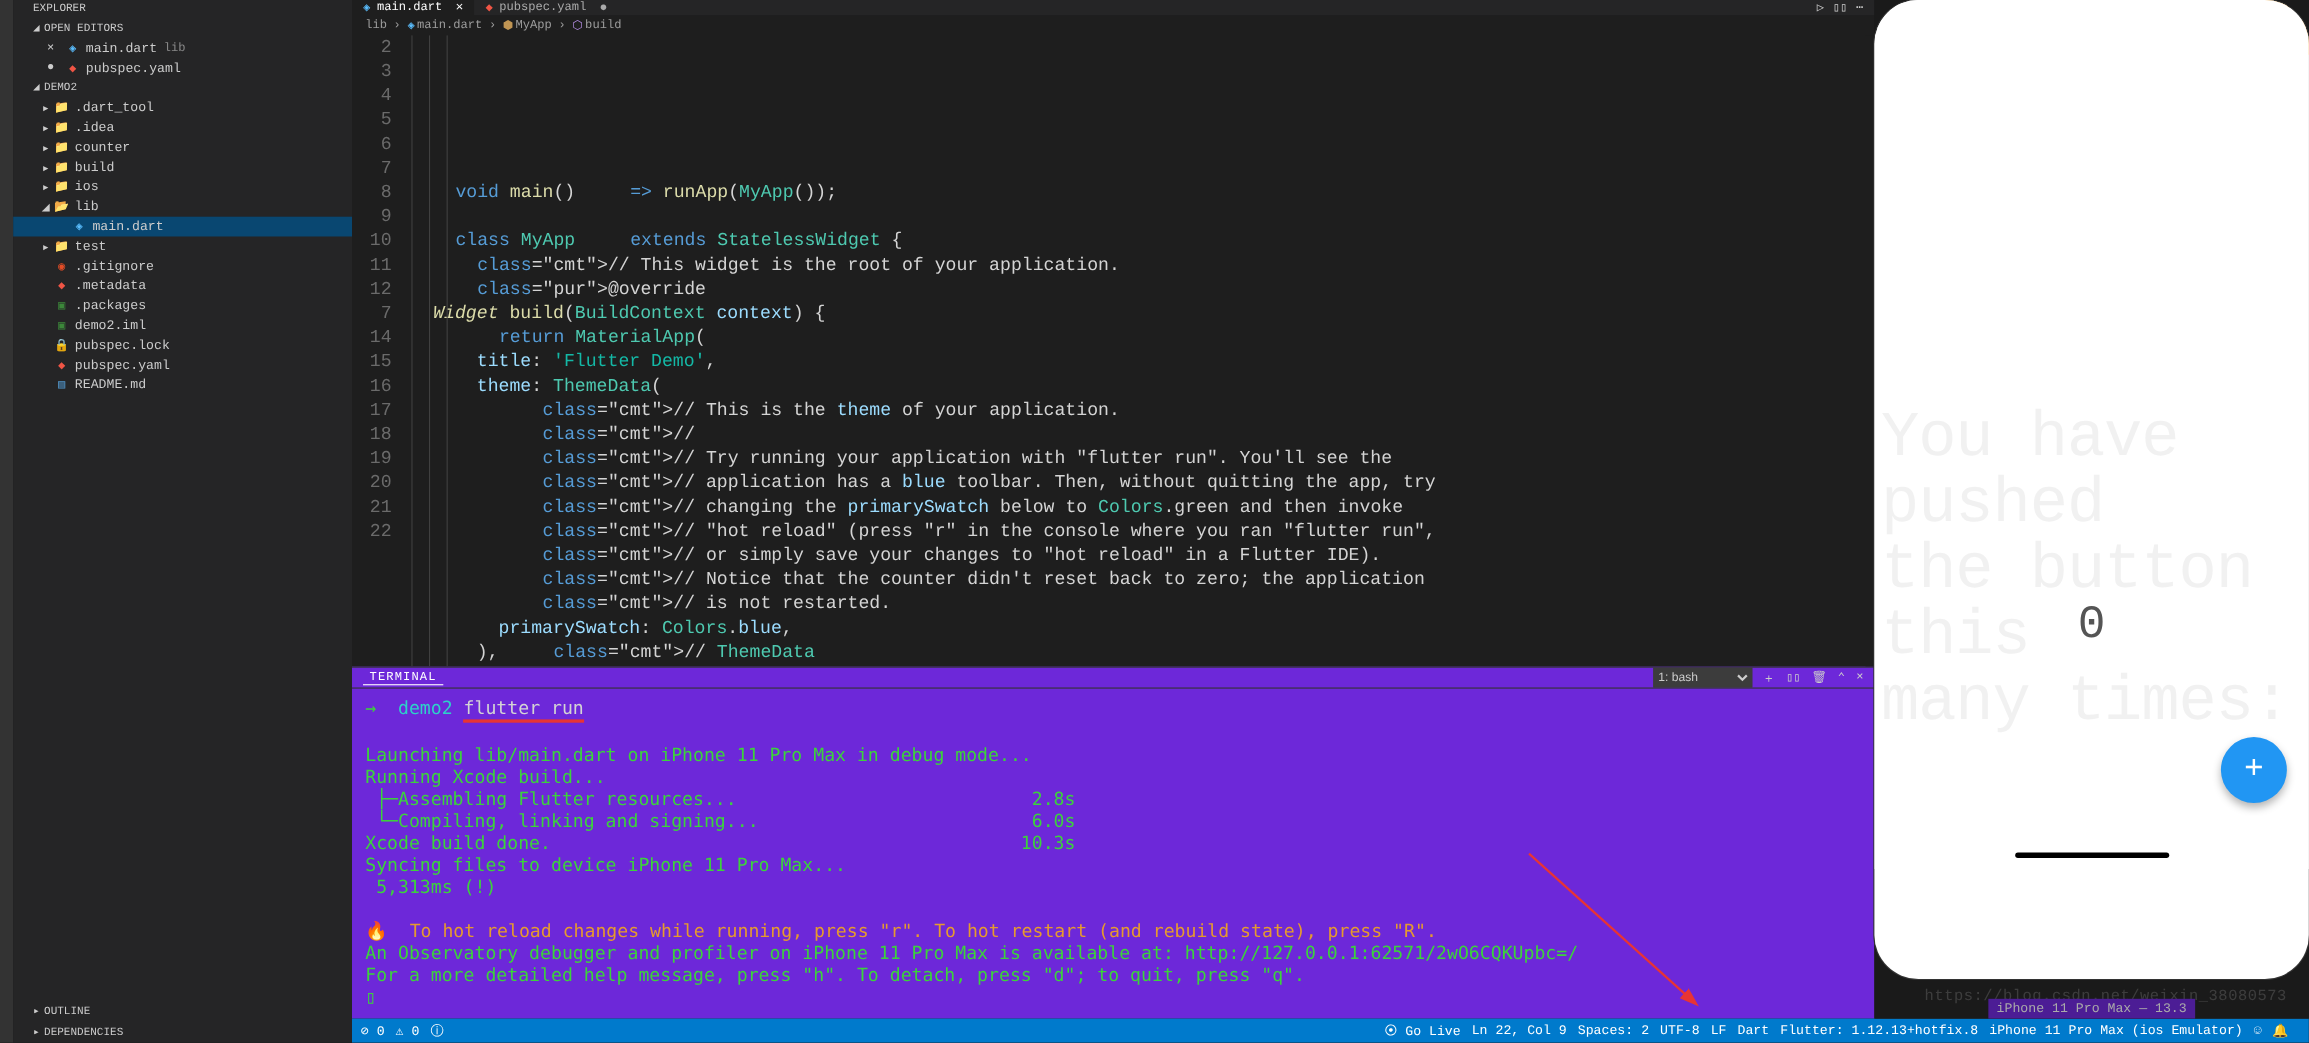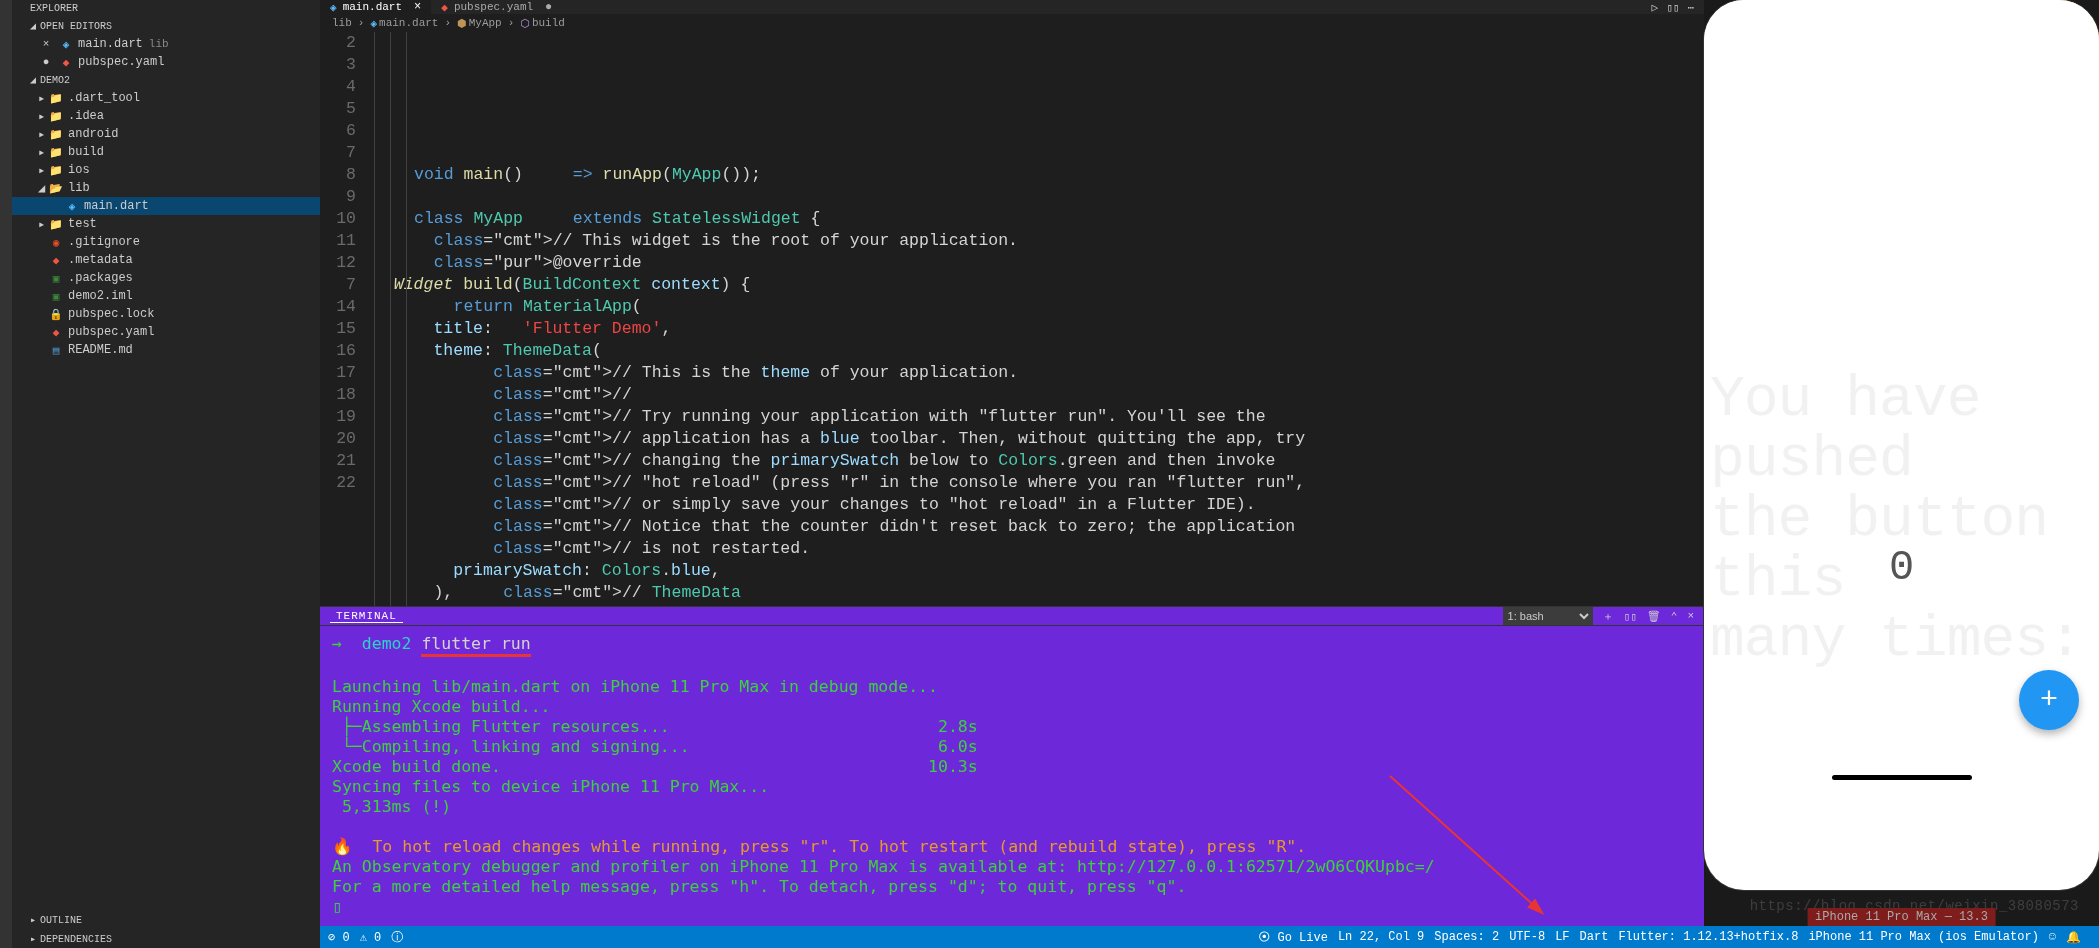--- a/index.html
+++ b/index.html
@@ -125,21 +125,21 @@
   position:relative;
   padding-left:4px;
 }
 .code .row { height:22px; }
 .indentguide { position:absolute; top:0; bottom:0; width:1px; background:#404040; }
 .ig1{left:4px}.ig2{left:20px}.ig3{left:36px}
 
 .kw   { color:#569cd6;margin-left:40px; }      
 .type { color:#4ec9b0; }      
 .fn   { color:#dcdcaa; }      
-.str  { color:#ef4444;margin-left:20px; }
+.str  { color:#14b8a6; }
 .prop { color:#9cdcfe; }
 .yellowkw { color:#dcdcaa; font-style:italic;}
 
 .minimap {
   position:absolute; right:0; top:0; bottom:0; width:8px;
   background: #1e1e1e; border-left:1px solid #00000000;
 }
 
 .panel {
   height: 320px;
@@ -259,21 +259,21 @@
 .sim-status-icons { display:flex; gap:4px; align-items:center; }
 .debug-ribbon {
   position:absolute; top:8px; right:-26px;
   background:#ffb74d; color:#5a3b00;
   font-size:11px; font-weight:700;
   padding:3px 30px;
   transform: rotate(45deg);
 }
 .sim-label {
   position:absolute; bottom:0; left:50%; transform:translateX(-50%);
-  background:#7f1d1d; color:#aaa; font-size:12px;
+  background:#4c1d95; color:#aaa; font-size:12px;
   padding: 2px 8px;
   white-space:nowrap;
 }
 .watermark {
   position:absolute; bottom:12px; right:20px;
   color: rgba(220,220,220,0.18);
   font-size: 14px;
   letter-spacing:0.5px;
 }
 .wrapper { display:flex; flex-direction:column; flex:1; min-width:0;}
@@ -315,21 +315,21 @@
       <div class="tree-row">
         <span class="ind" style="width: 6px;"></span>
         <span class="tri">▸</span>
         <span class="fi fi-folder">📁</span>
         <span>.idea</span>
       </div>
       <div class="tree-row">
         <span class="ind" style="width: 6px;"></span>
         <span class="tri">▸</span>
         <span class="fi fi-folder">📁</span>
-        <span>android</span>
+        <span>counter</span>
       </div>
       <div class="tree-row">
         <span class="ind" style="width: 6px;"></span>
         <span class="tri">▸</span>
         <span class="fi fi-folder">📁</span>
         <span>build</span>
       </div>
       <div class="tree-row">
         <span class="ind" style="width: 6px;"></span>
         <span class="tri">▸</span>

